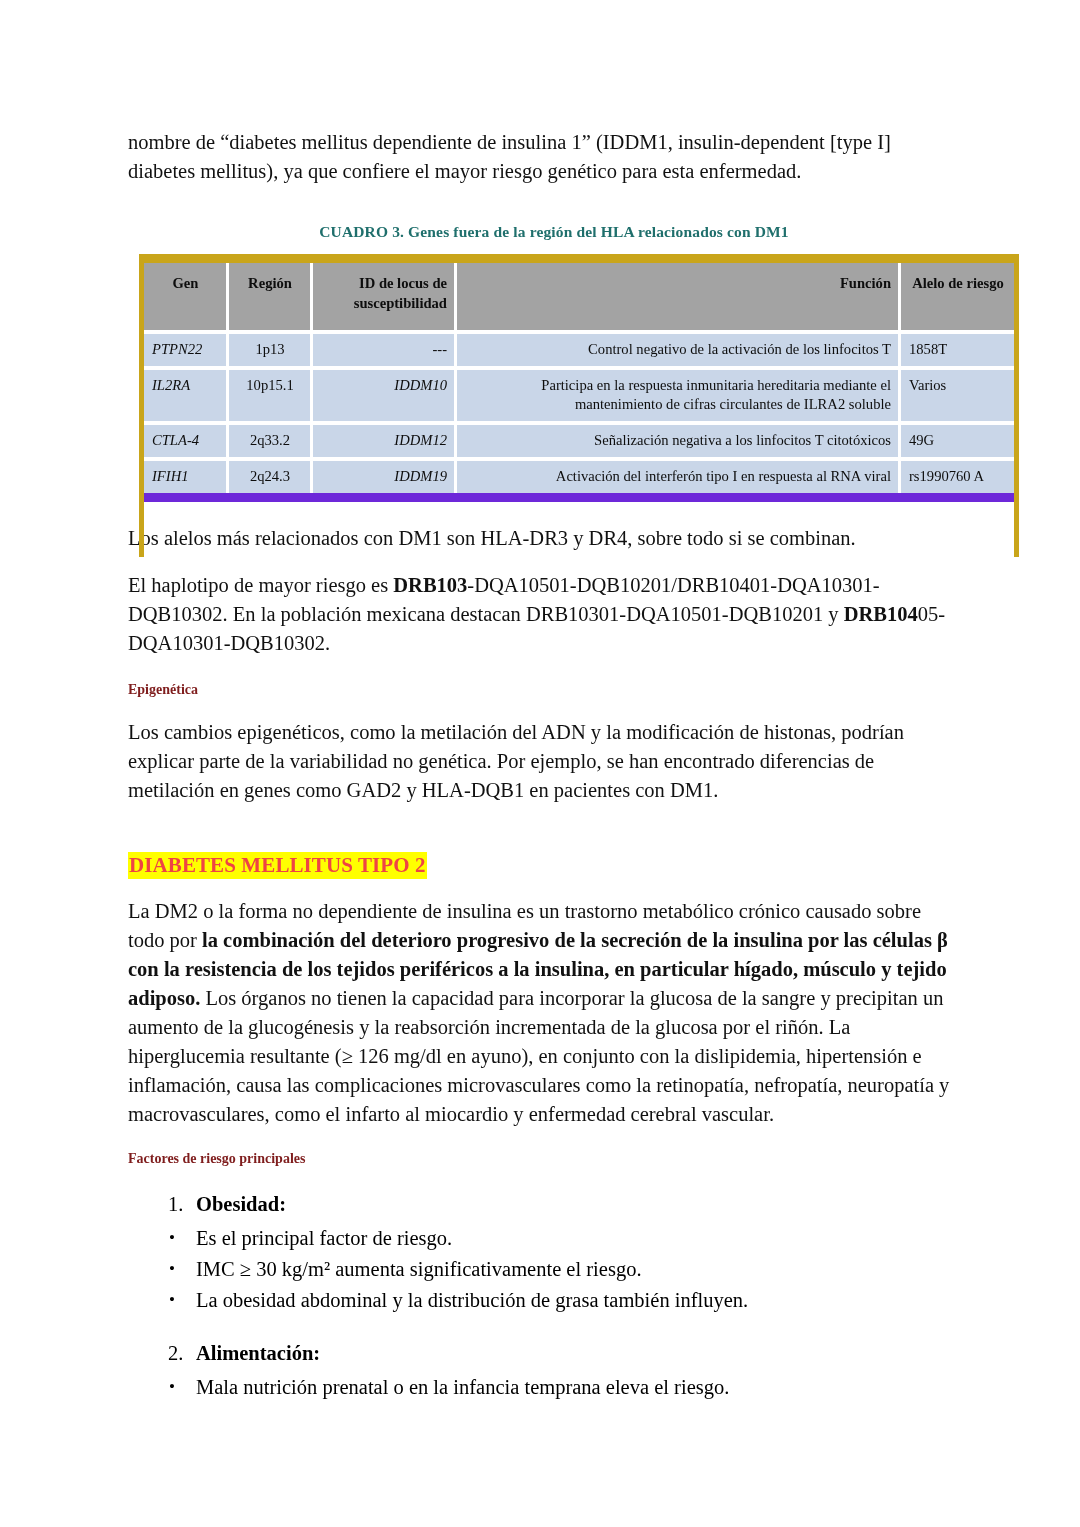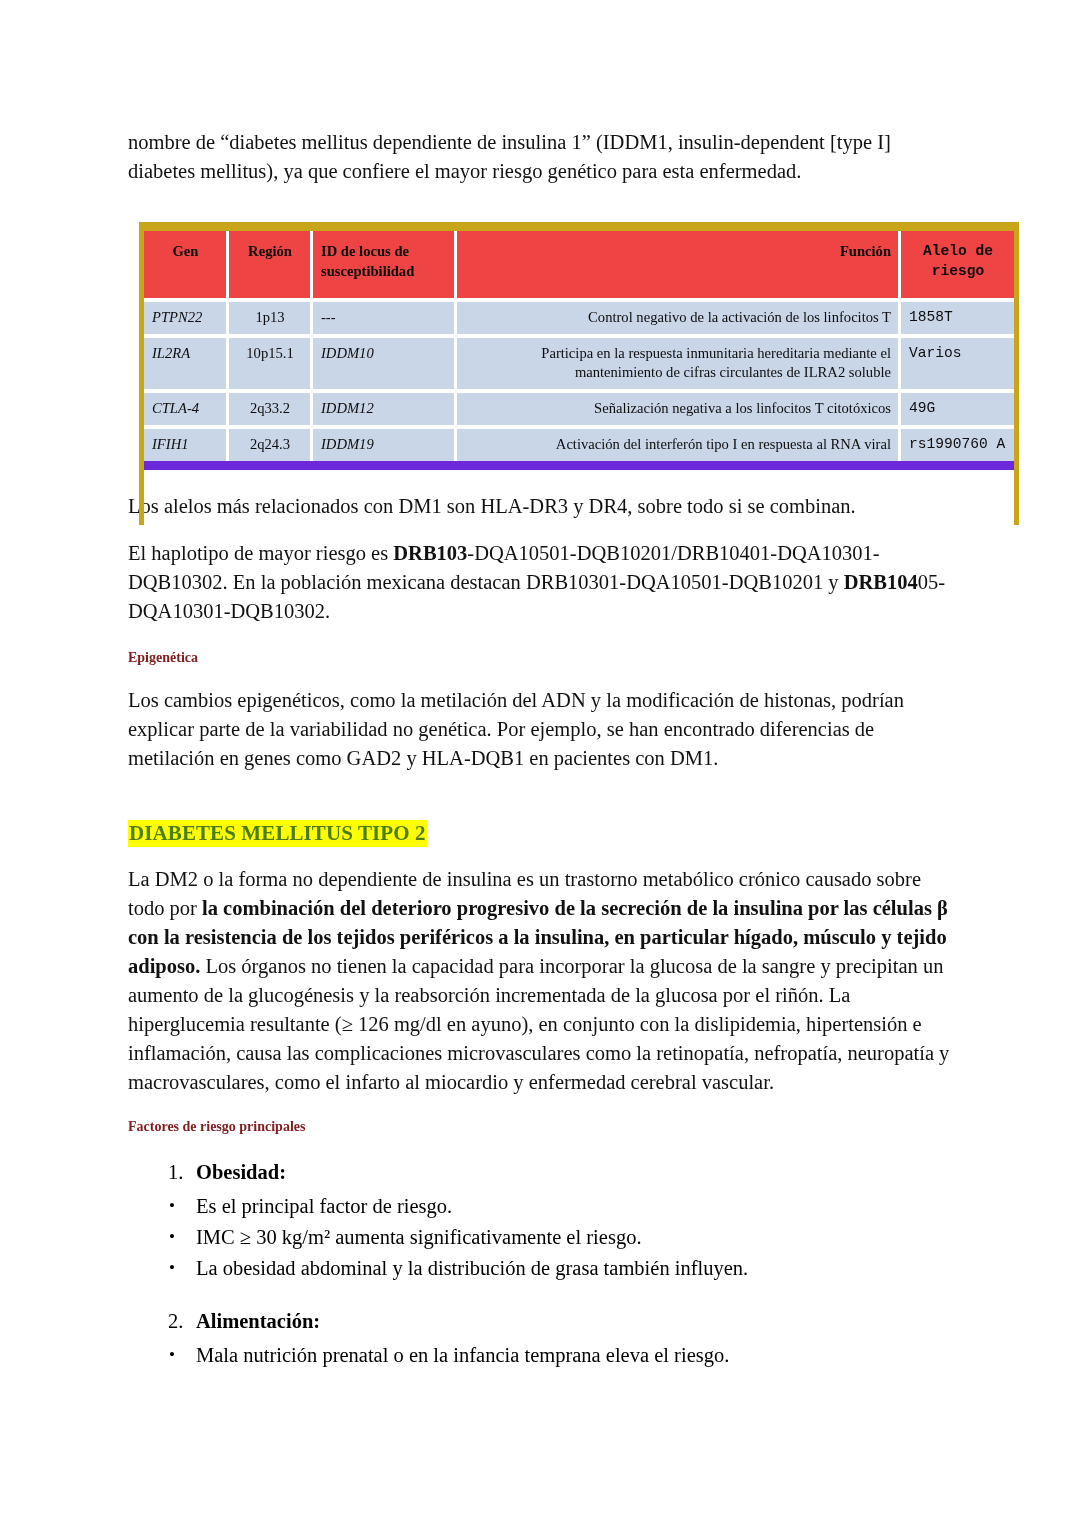--- a/index.html
+++ b/index.html
@@ -53,21 +53,21 @@
     margin: 46px 0 18px 0;
     line-height: 0;
   }
   .hl-heading {
     display: inline;
     background: #FFFF00;
     font-size: 21px;
     line-height: 28px;
     font-weight: bold;
     letter-spacing: 0.1px;
-    color: #4d7c0f;
+    color: #ef4444;
     padding: 1px 1px 2px 1px;
   }
 
   
   .table-block {
     margin: 36px 0 22px 0;
   }
   .table-caption {
     text-align: center;
     color: #1F6F6C;
@@ -89,45 +89,45 @@
   table.cuadro td {
     vertical-align: top;
     padding: 6px 7px 7px 8px;
     font-size: 14.6px;
     line-height: 19px;
     color: #0d0d0d;
     border-left: 3px solid #ffffff;
     border-right: 3px solid #ffffff;
   }
   table.cuadro thead th {
-    background: #ef4444;
+    background: #a3a3a3;
     border-top: 9px solid #C9A51A;
     text-align: center;
     font-weight: bold;
     height: 50px;
     padding-top: 10px;
     line-height: 20px;
   }
   table.cuadro tbody td {
     background: #C9D6E8;
     border-top: 4px solid #ffffff;
   }
   table.cuadro tbody tr:last-child td {
     border-bottom: 9px solid #6d28d9;
   }
   table.cuadro th.c-gen,
   table.cuadro td.c-gen { width: 67px; border-left: none; }
   table.cuadro th.c-region,
   table.cuadro td.c-region { width: 66px; text-align: center; }
   table.cuadro th.c-locus,
-  table.cuadro td.c-locus { width: 126px; text-align: left; }
+  table.cuadro td.c-locus { width: 126px; text-align: right; }
   table.cuadro th.c-funcion,
   table.cuadro td.c-funcion { width: 426px; text-align: right; }
   table.cuadro th.c-alelo,
-  table.cuadro td.c-alelo { width: 98px; border-right: none; font-family: Liberation Mono, monospace; }
+  table.cuadro td.c-alelo { width: 98px; border-right: none; }
 
   table.cuadro td.c-gen { font-style: italic; }
   table.cuadro td.c-locus { font-style: italic; }
 
   
   .table-rail {
     position: relative;
   }
   .rail-l, .rail-r {
     position: absolute;
@@ -178,20 +178,21 @@
 </style>
 </head>
 <body>
 
 <div class="page">
   <div class="content">
 
     <p class="para">nombre de “diabetes mellitus dependiente de insulina 1” (IDDM1, insulin-dependent [type I] diabetes mellitus), ya que confiere el mayor riesgo genético para esta enfermedad.</p>
 
     <div class="table-block">
+      <div class="table-caption" style="color: rgb(31, 111, 108);">CUADRO 3. Genes fuera de la región del HLA relacionados con DM1</div>
       <div class="table-rail">
         <table class="cuadro">
           <thead>
             <tr>
               <th class="c-gen">Gen</th>
               <th class="c-region">Región</th>
               <th class="c-locus">ID de locus de susceptibilidad</th>
               <th class="c-funcion">Función</th>
               <th class="c-alelo">Alelo de riesgo</th>
             </tr>

